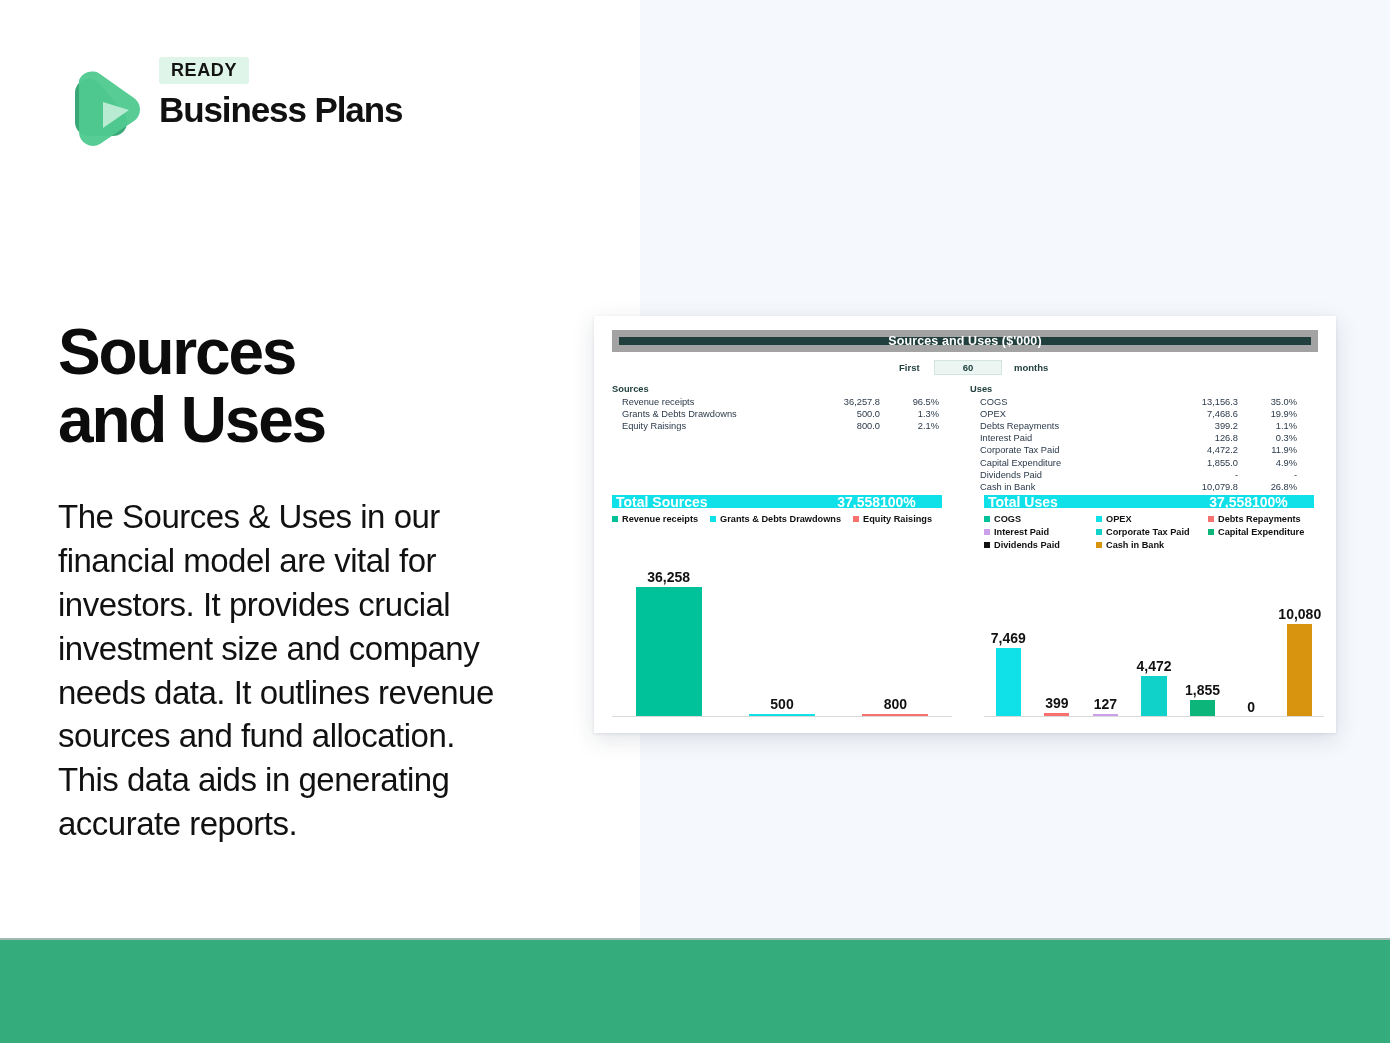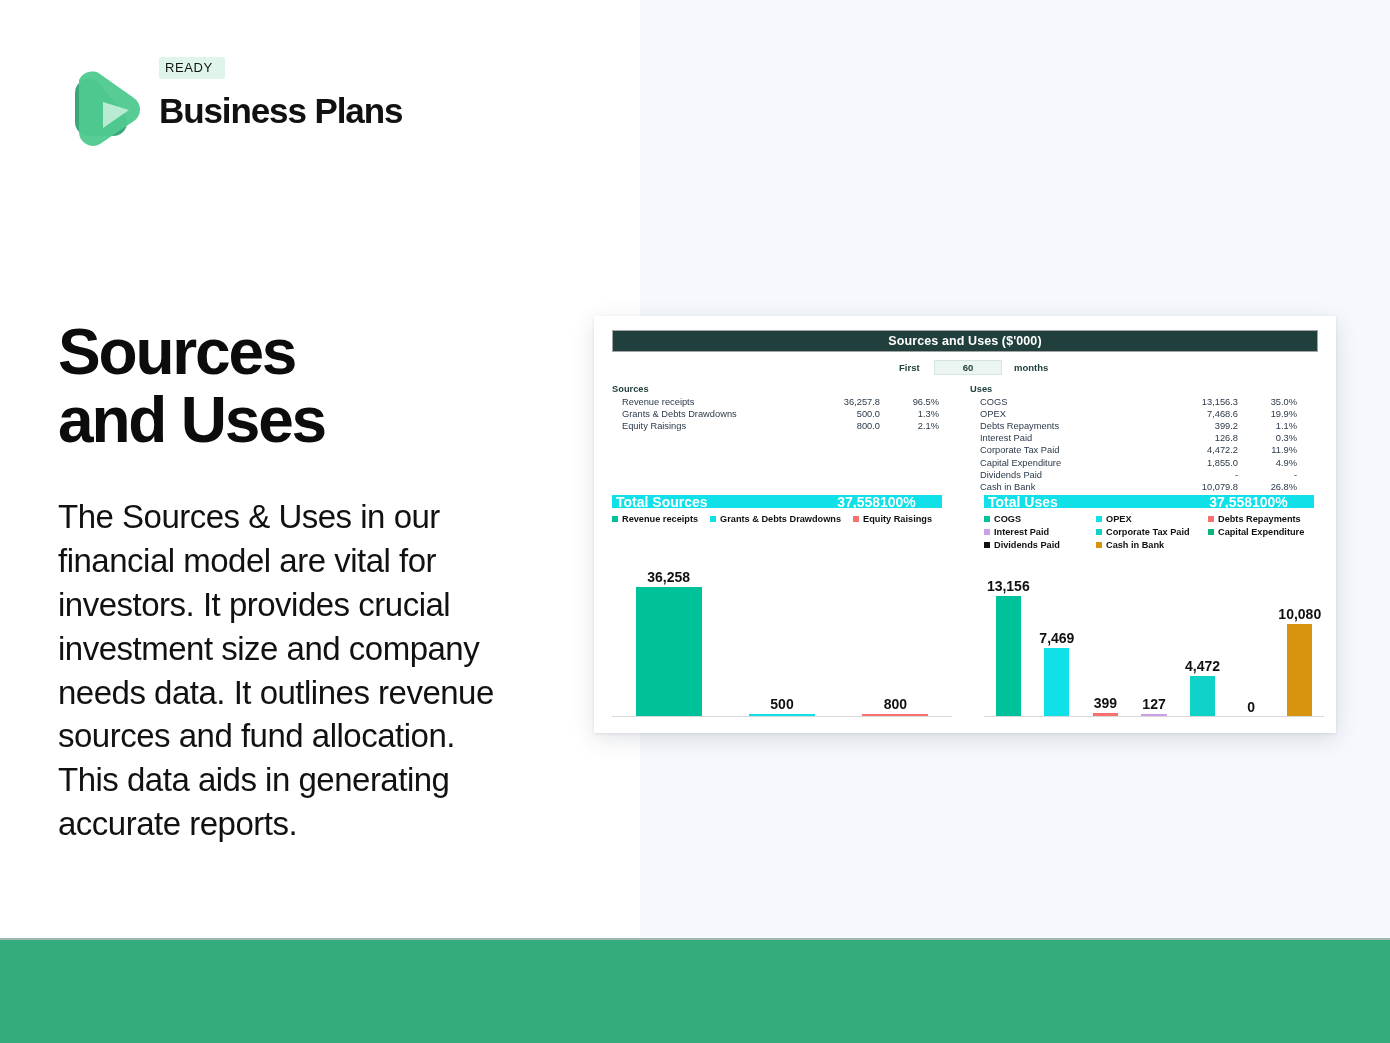--- a/index.html
+++ b/index.html
@@ -17,29 +17,29 @@
   #footer-rule { position:absolute; left:0; bottom:103px; width:1390px; height:2px; background:#9fb9b0; }
 
   
   #logo { position:absolute; left:57px; top:57px; width:380px; height:100px; }
   #logo-mark { position:absolute; left:0; top:3px; width:92px; height:92px; }
   #logo-text { position:absolute; left:102px; top:0px; width:330px; }
   .ready-badge {
     display:inline-block;
     background:#dff5e9;
     color:#131313;
-    font-size:13px;
-    font-weight:normal;
+    font-size:18px;
+    font-weight:bold;
     letter-spacing:0.6px;
-    padding:4px 12px 5px 6px;
+    padding:4px 12px 5px 12px;
     border-radius:3px;
     line-height:1;
   }
   .logo-wordmark {
-    margin-top:13px;
+    margin-top:7px;
     font-size:35px;
     font-weight:bold;
     letter-spacing:-1.1px;
     color:#111111;
     line-height:1.08;
     white-space:nowrap;
   }
 
   
   #headline {
@@ -56,21 +56,21 @@
   
   #card {
     position:absolute; left:594px; top:316px; width:742px; height:417px;
     background:#ffffff;
     box-shadow:0 6px 22px rgba(30,50,70,0.13), 0 1px 3px rgba(30,50,70,0.10);
   }
   #sheet { position:absolute; left:0; top:0; width:742px; height:417px; }
 
   .sheet-title-bar {
     position:absolute; left:18px; top:14px; width:706px; height:22px;
-    background:#21403d; border:1px solid #a3a3a3;
+    background:#21403d; border:7px solid #a3a3a3;
     color:#ffffff; font-size:12.5px; font-weight:bold;
     display:flex; align-items:center; justify-content:center;
     letter-spacing:0.1px;
   }
 
   .period-row {
     position:absolute; left:18px; top:43px; width:706px; height:17px;
     display:flex; align-items:center;
   }
   .period-first {
@@ -306,40 +306,40 @@
           <div class="bar-slot">
             <div class="bar-val">800</div>
             <div class="bar" style="height: 3px; background: rgb(249, 113, 110);"></div>
           </div>
         </div>
       <div class="axis-line"></div>
     </div>
     <div class="chart" id="chart-uses">
       <div class="plot">
           <div class="bar-slot">
-            <div class="bar-val">13,156</div>
-            <div class="bar" style="height: 121px; background: rgb(0, 194, 154);"></div>
-          </div>
-          <div class="bar-slot">
             <div class="bar-val">7,469</div>
             <div class="bar" style="height: 68.6948px; background: rgb(16, 224, 232);"></div>
           </div>
           <div class="bar-slot">
             <div class="bar-val">399</div>
             <div class="bar" style="height: 3.66973px; background: rgb(249, 113, 110);"></div>
           </div>
           <div class="bar-slot">
             <div class="bar-val">127</div>
             <div class="bar" style="height: 3px; background: rgb(201, 160, 233);"></div>
           </div>
           <div class="bar-slot">
             <div class="bar-val">4,472</div>
             <div class="bar" style="height: 41.1304px; background: rgb(16, 210, 200);"></div>
           </div>
           <div class="bar-slot">
+            <div class="bar-val">1,855</div>
+            <div class="bar" style="height: 17.061px; background: rgb(12, 181, 121);"></div>
+          </div>
+          <div class="bar-slot">
             <div class="bar-val">0</div>
             <div class="bar" style="height: 0px; background: rgb(17, 17, 17);"></div>
           </div>
           <div class="bar-slot">
             <div class="bar-val">10,080</div>
             <div class="bar" style="height: 92.709px; background: rgb(216, 148, 15);"></div>
           </div>
         </div>
       <div class="axis-line"></div>
     </div>

